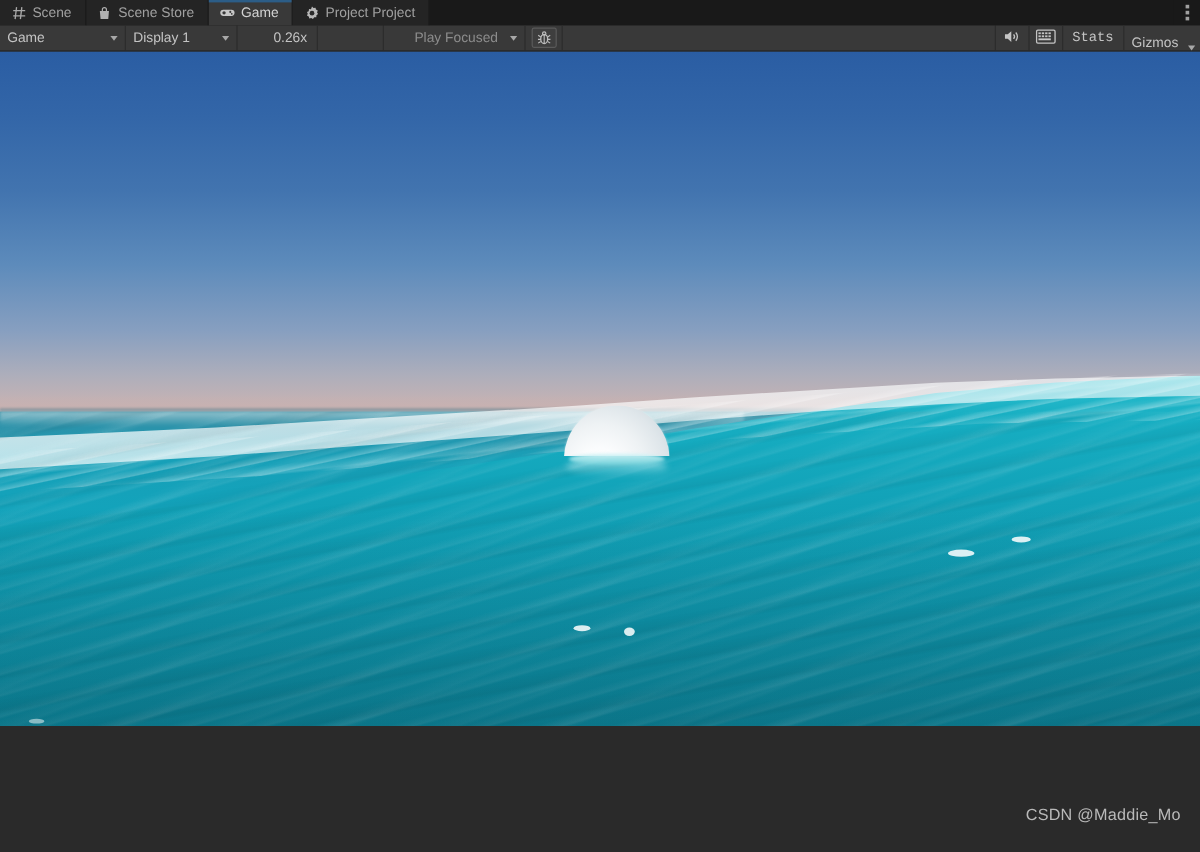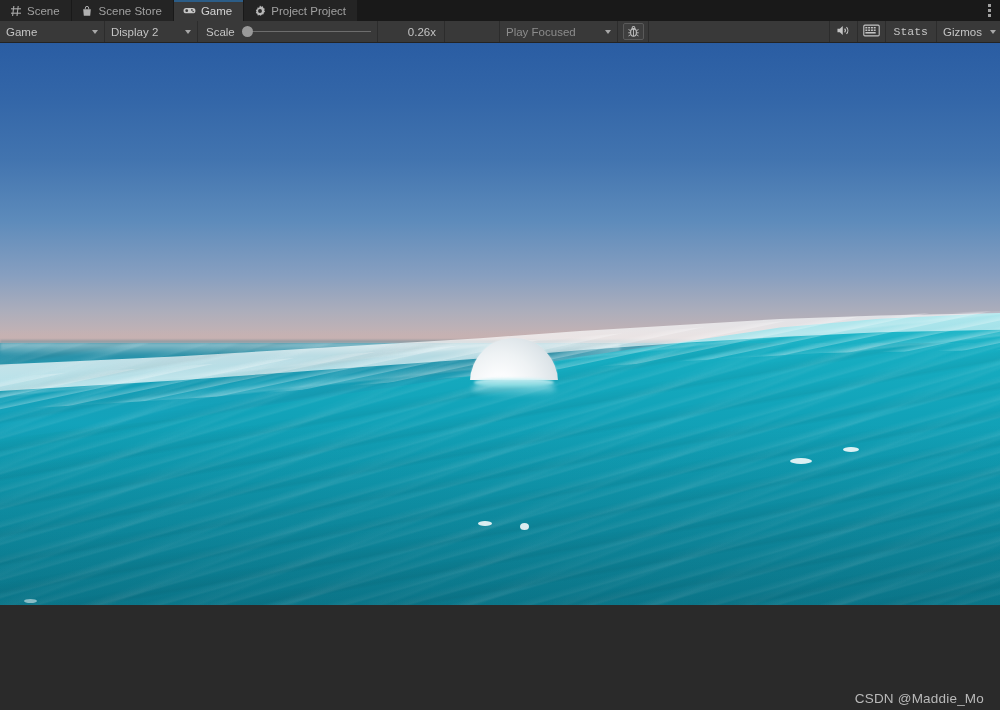--- a/index.html
+++ b/index.html
@@ -160,21 +160,21 @@
   .scale-value {
     width: 52px;
     justify-content: flex-end;
     padding-right: 8px;
     color: #c4c4c4;
   }
   .tb-gap {
     width: 54px;
     border-right: 1px solid #2c2c2c;
   }
-  .dd-play { width: 105px; color: #8c8c8c; }
+  .dd-play { width: 105px; color: #8c8c8c; justify-content: flex-end; }
   .icon-btn {
     width: 27px;
     justify-content: center;
     padding: 0;
   }
   .icon-btn.framed {
     width: 30px;
   }
   .icon-btn.framed .glyph-frame {
     width: 19px; height: 15px;
@@ -183,21 +183,21 @@
     display: flex;
     align-items: center;
     justify-content: center;
     background: #3e3e3e;
   }
   .tb-spacer {
     flex: 1 1 auto;
     border-right: 1px solid #2c2c2c;
   }
   .tb-text { padding: 0 8px; font-family: Liberation Mono, monospace; }
-  .gizmos-box { padding-right: 4px; gap: 8px; border-right: none; }
+  .gizmos-box { padding-right: 4px; gap: 8px; border-right: none; align-items: flex-end; }
 
   
   .gameview-wrap {
     position: relative;
     flex: 1 1 auto;
     background: #2a2a2a;
     overflow: hidden;
   }
   .render {
     position: absolute;
@@ -369,21 +369,21 @@
     left: 0;
     top: 562px;
     right: 0;
     bottom: 0;
     background: #2a2a2a;
   }
 
   .watermark {
     position: absolute;
     right: 16px;
-    bottom: 4px;
+    bottom: 24px;
     font-size: 13.5px;
     color: #b9b9b9;
     letter-spacing: 0.2px;
     user-select: none;
   }
 </style>
 </head>
 <body>
 
 <div id="app">
@@ -448,32 +448,25 @@
   </div>
 
   <div class="toolbar">
 
     <div class="tb-item tb-dropdown dd-game">
       <span>Game</span>
       <span class="caret"></span>
     </div>
 
     <div class="tb-item tb-dropdown dd-display">
-      <span>Display 2</span>
+      <span>Display 1</span>
       <span class="caret"></span>
     </div>
 
 
-    <div class="tb-item scale-box">
-      <span class="scale-label">Scale</span>
-      <span class="slider">
-        <span class="slider-track"></span>
-        <span class="slider-thumb"></span>
-      </span>
-    </div>
 
     <div class="tb-item scale-value">
       <span>0.26x</span>
     </div>
 
     <div class="tb-gap"></div>
 
     <div class="tb-item tb-dropdown dd-play">
       <span>Play Focused</span>
       <span class="caret"></span>

